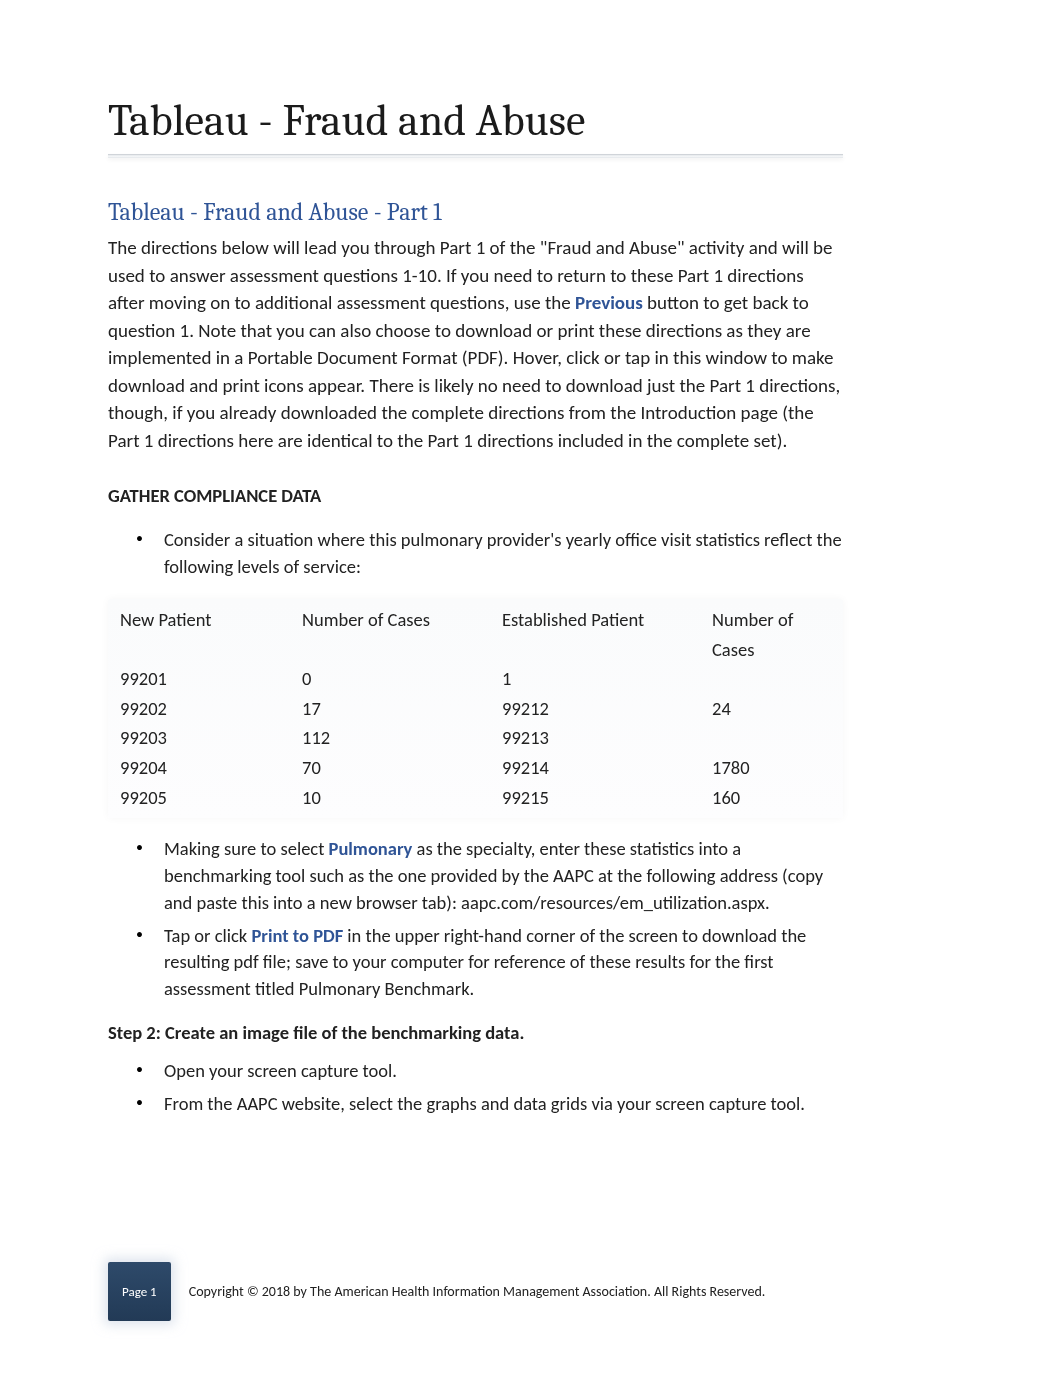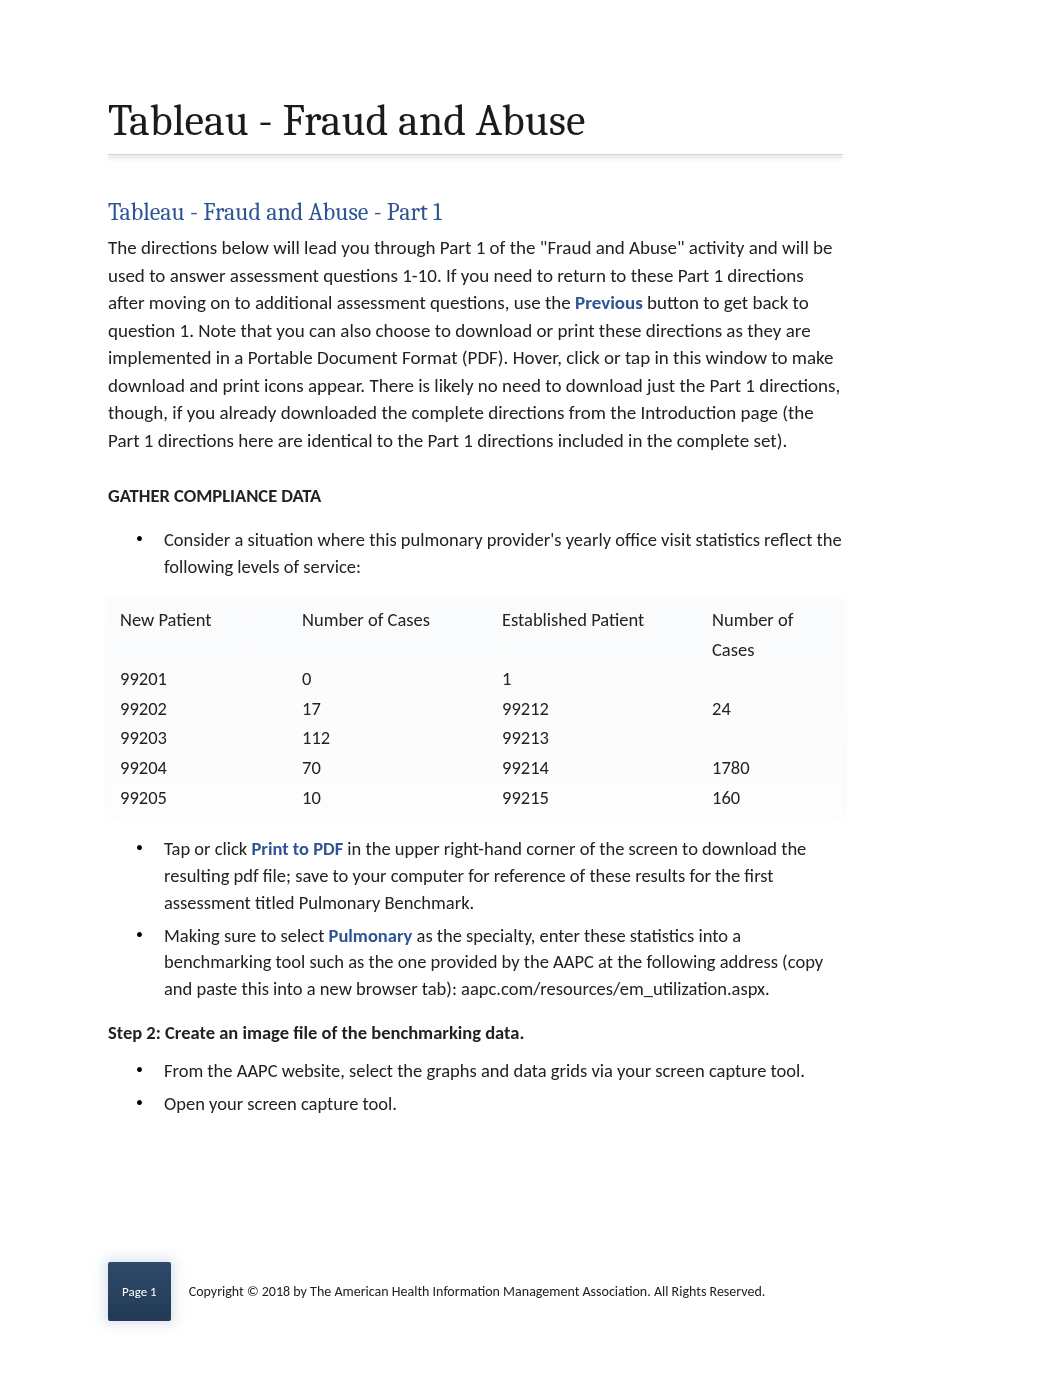--- a/index.html
+++ b/index.html
@@ -168,32 +168,32 @@
     <div class="data-row">
       <div class="col-a">99205</div>
       <div class="col-b">10</div>
       <div class="col-c">99215</div>
       <div class="col-d">160</div>
     </div>
   </div>
 
   <ul class="bullet-list">
     <li>
-      <span>Tap or click </span><span class="highlight">Print to PDF</span><span> in the upper right-hand corner of the screen to download the resulting pdf file; save to your computer for reference of these results for the first assessment titled Pulmonary Benchmark.</span>
+      <span>Making sure to select </span><span class="highlight">Pulmonary</span><span> as the specialty, enter these statistics into a benchmarking tool such as the one provided by the AAPC at the following address (copy and paste this into a new browser tab): aapc.com/resources/em_utilization.aspx.</span>
     </li>
     <li>
-      <span>Making sure to select </span><span class="highlight">Pulmonary</span><span> as the specialty, enter these statistics into a benchmarking tool such as the one provided by the AAPC at the following address (copy and paste this into a new browser tab): aapc.com/resources/em_utilization.aspx.</span>
+      <span>Tap or click </span><span class="highlight">Print to PDF</span><span> in the upper right-hand corner of the screen to download the resulting pdf file; save to your computer for reference of these results for the first assessment titled Pulmonary Benchmark.</span>
     </li>
   </ul>
 
   <p class="step-heading">Step 2: Create an image file of the benchmarking data.</p>
 
   <ul class="bullet-list">
+    <li>Open your screen capture tool.</li>
     <li>From the AAPC website, select the graphs and data grids via your screen capture tool.</li>
-    <li>Open your screen capture tool.</li>
   </ul>
 
   <div class="footer-bar">
     <div class="page-num-box">Page 1</div>
     <div class="copyright">Copyright © 2018 by The American Health Information Management Association. All Rights Reserved.</div>
   </div>
 
 </div>
 
 </body></html>

